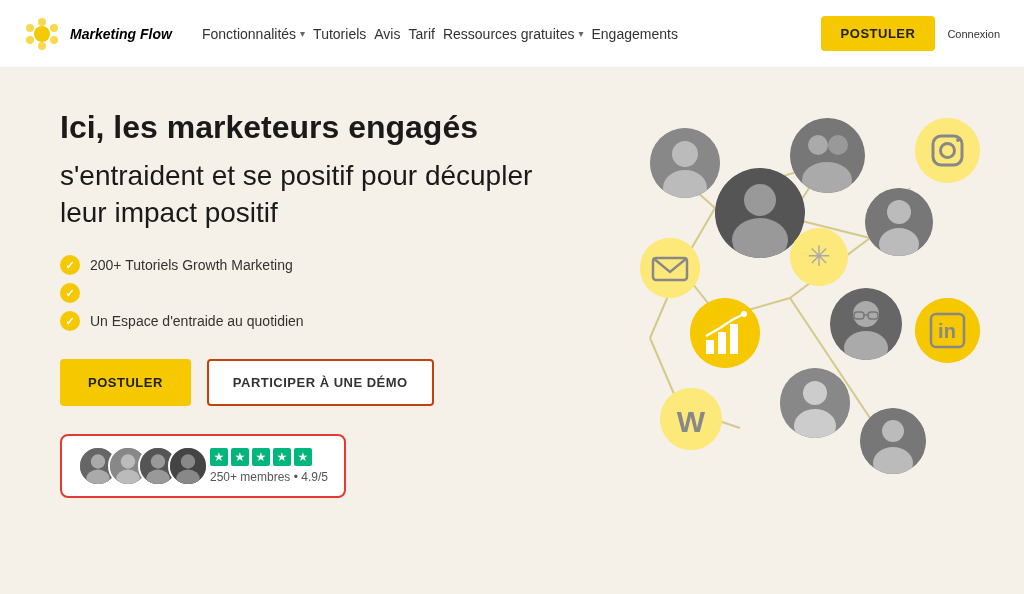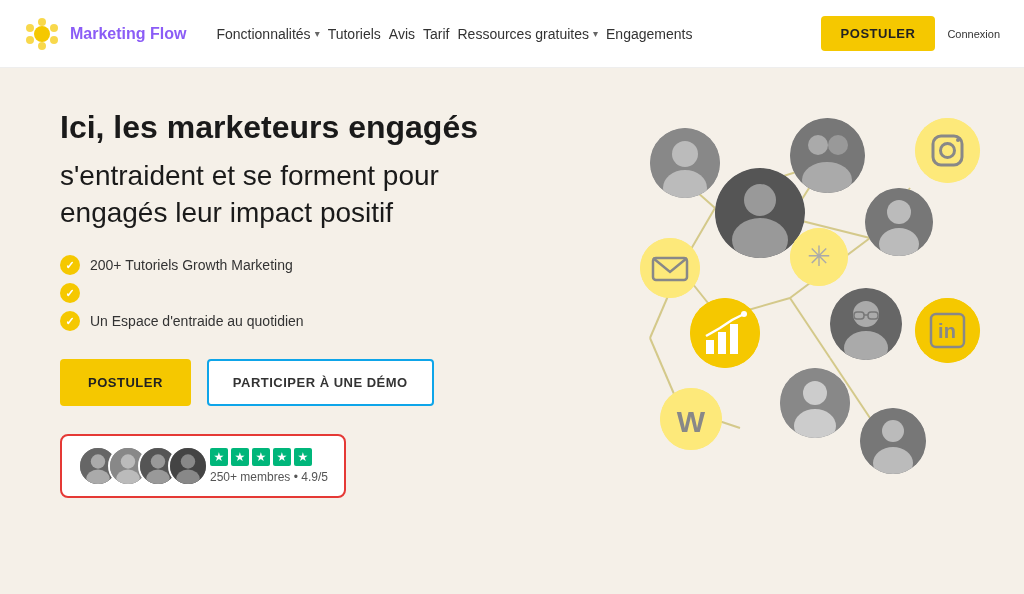--- a/index.html
+++ b/index.html
@@ -24,23 +24,24 @@
       display: flex;
       align-items: center;
       gap: 10px;
       margin-right: 30px;
     }
     .logo-icon {
       width: 36px;
       height: 36px;
     }
     .logo-text {
-      font-size: 16px;
+      font-size: 14px;
       font-weight: 700;
-      color: #8b5cf6;
+      color: #000000;
+      font-style: italic;
     }
     .nav-links {
       display: flex;
       align-items: center;
       gap: 8px;
       flex: 1;
     }
     .nav-link {
       font-size: 14px;
       color: #333;
@@ -148,21 +149,21 @@
       border-radius: 4px;
       cursor: pointer;
       letter-spacing: 0.5px;
       text-transform: uppercase;
     }
     .btn-demo {
       background: #fff;
       color: #333;
       font-weight: 600;
       font-size: 13px;
-      border: 2px solid #0ea5e9;
+      border: 2px solid #c2410c;
       padding: 14px 24px;
       border-radius: 4px;
       cursor: pointer;
       text-transform: uppercase;
       letter-spacing: 0.5px;
     }
 
     
     .social-proof {
       display: flex;
@@ -287,21 +288,21 @@
   <div class="nav-actions">
     <button class="btn-postuler-nav">POSTULER</button>
     <button class="btn-connexion">Connexion</button>
   </div>
 </nav>
 
 <div class="main">
 
   <div class="left">
     <h1 class="hero-title">Ici, les marketeurs engagés</h1>
-    <p class="hero-subtitle">s'entraident et se forment pour engagés leur impact positif</p>
+    <p class="hero-subtitle">s'entraident et se positif pour décupler leur impact positif</p>
 
     <div class="features">
       <div class="feature-item">
         <div class="check-icon">✓</div>
         <span>200+ Tutoriels Growth Marketing</span>
       </div>
       <div class="feature-item">
         <div class="check-icon">✓</div>
       </div>
       <div class="feature-item">

